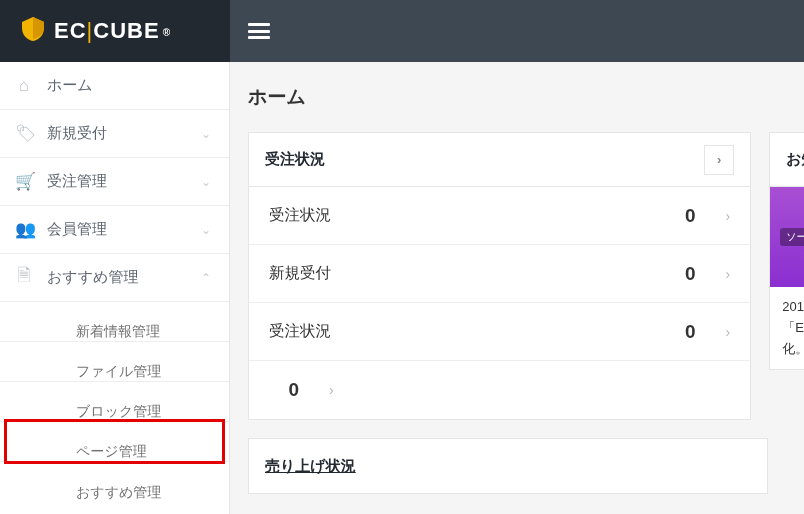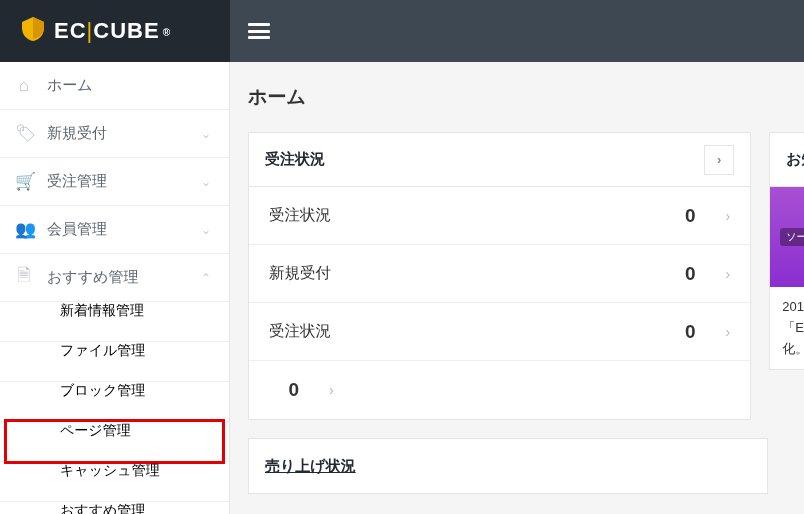--- a/index.html
+++ b/index.html
@@ -60,24 +60,24 @@
     font-size:15px;
     border-bottom:1px solid #eee;
     cursor:pointer;
     position:relative;
   }
   .nav-item .icon { color:#b9bfc6; margin-right:14px; font-size:17px; width:18px; text-align:center;}
   .nav-item .chev { margin-left:auto; color:#c7ccd1; font-size:12px;}
   .sub-item {
     height: 40px;
     display:flex;
-    align-items:flex-start;
-    padding-left: 60px;
+    align-items:flex-end;
+    padding-left: 76px;
     font-size:14px;
-    color:#000000;
+    color:#737373;
     border-bottom:1px solid #eee;
     cursor:pointer;
     position:relative;
   }
   .highlight-box {
     position:absolute;
     left:4px; right:4px; top:-3px; bottom:-3px;
     border:3px solid #e30000;
     pointer-events:none;
   }
@@ -196,23 +196,20 @@
     <div class="sub-item">
       <span>ファイル管理</span>
     </div>
     <div class="sub-item">
       <span>ブロック管理</span>
     </div>
     <div class="sub-item" style="position:relative;">
       <span>ページ管理</span>
       <span class="highlight-box"></span>
     </div>
-    <div class="sub-item">
-      <span>キャッシュ管理</span>
-    </div>
     <div class="sub-item" style="border-bottom:0;">
       <span>おすすめ管理</span>
     </div>
   </nav>
 
   <main class="main">
     <h1 class="page-title">ホーム</h1>
 
     <div class="row-cards">
       <div class="card status">

